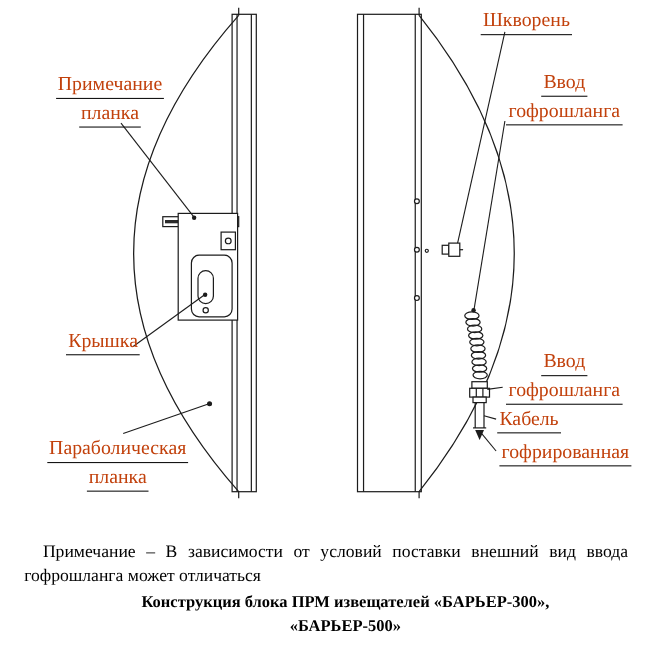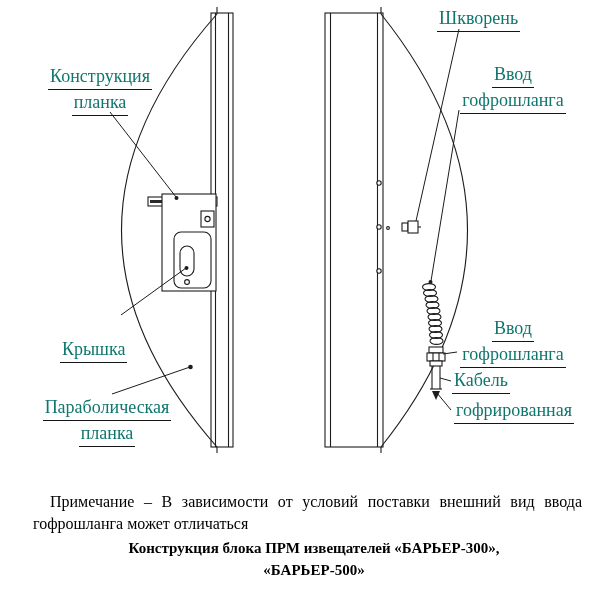--- a/index.html
+++ b/index.html
@@ -4,26 +4,26 @@
 <style>
   * { margin:0; padding:0; box-sizing:border-box; }
   html,body { background:#ffffff; }
   .page {
     position:relative; width:600px; height:591px; background:#ffffff;
     font-family:"Liberation Serif", serif; color:#000; overflow:hidden;
   }
   svg.drawing { position:absolute; left:0; top:0; }
   .callout {
     position:absolute; font-size:18px; line-height:25px; text-align:center;
-    color:#0f766e;
+    color:#c2410c;
   }
   .callout .lline { white-space:nowrap; }
   .callout .ul { display:inline-block; border-bottom:1.2px solid #151515; padding:0 2px 0px; }
   .note {
-    position:absolute; left:33px; top:491px; width:549px;
+    position:absolute; left:22px; top:491px; width:549px;
     font-size:16px; line-height:22px; text-align:justify; text-indent:17px;
   }
   .caption {
     position:absolute; left:0; top:537px; width:600px; text-align:center;
     font-weight:bold; font-size:15px; line-height:22px;padding-left:28px;
   }
 </style>
 </head>
 <body>
 
@@ -121,34 +121,34 @@
         <circle cx="430.5" cy="282" r="2" fill="#1c1c1c" stroke="none"></circle>
 
         <line x1="457" y1="352" x2="443" y2="354"></line>
         <line x1="451" y1="381" x2="440" y2="378"></line>
         <line x1="451" y1="410" x2="437" y2="393"></line>
       </g>
     </g>
   </svg>
 
   <div class="callout" style="left:40px; top:64px; width:120px;">
-    <div class="lline"><span class="ul">Конструкция</span></div>
+    <div class="lline"><span class="ul">Примечание</span></div>
     <div class="lline"><span class="ul">планка</span></div>
   </div>
 
   <div class="callout" style="left:437px; top:6px; width:110px; text-align:left;">
     <div class="lline"><span class="ul">Шкворень</span></div>
   </div>
 
   <div class="callout" style="left:450px; top:62px; width:126px;">
     <div class="lline"><span class="ul">Ввод</span></div>
     <div class="lline"><span class="ul">гофрошланга</span></div>
   </div>
 
-  <div class="callout" style="left:60px; top:297px; width:80px; text-align:left;margin-top:40px;">
+  <div class="callout" style="left:60px; top:297px; width:80px; text-align:left;">
     <div class="lline"><span class="ul">Крышка</span></div>
   </div>
 
   <div class="callout" style="left:28px; top:395px; width:158px;">
     <div class="lline"><span class="ul">Параболическая</span></div>
     <div class="lline"><span class="ul">планка</span></div>
   </div>
 
   <div class="callout" style="left:450px; top:316px; width:126px;">
     <div class="lline"><span class="ul">Ввод</span></div>

